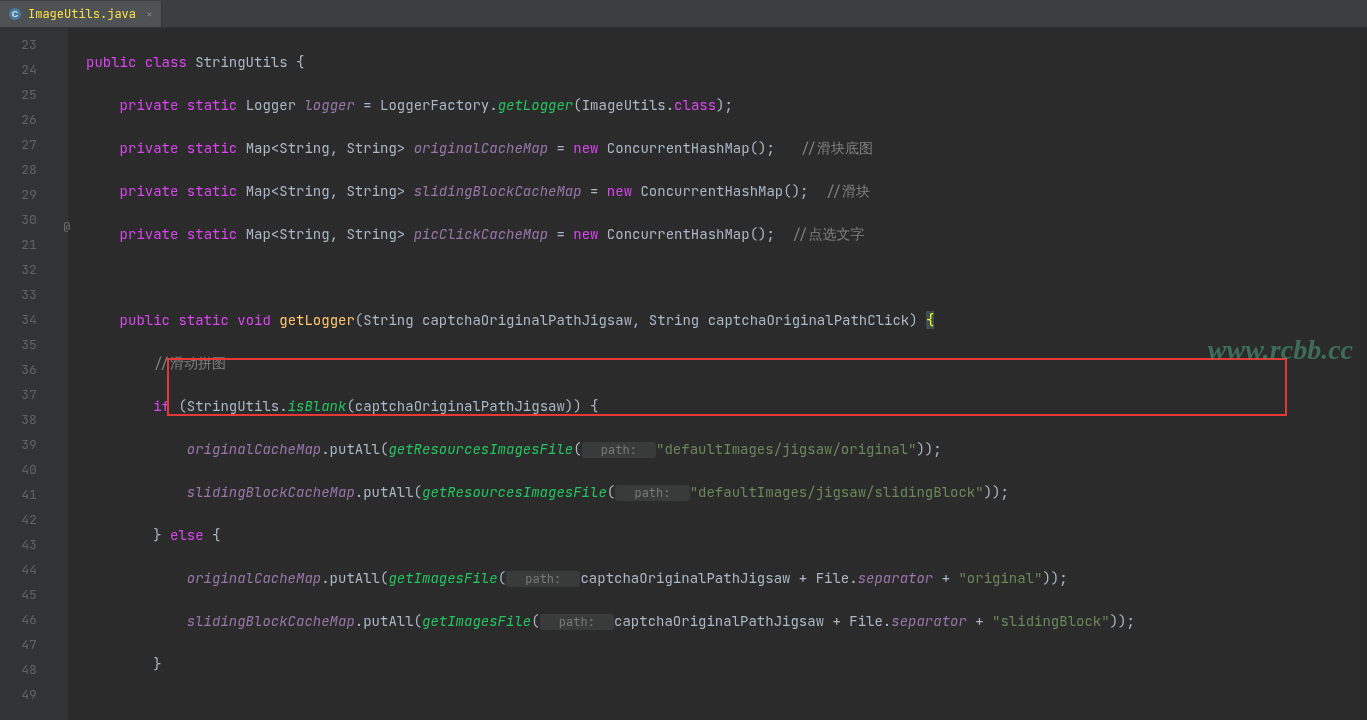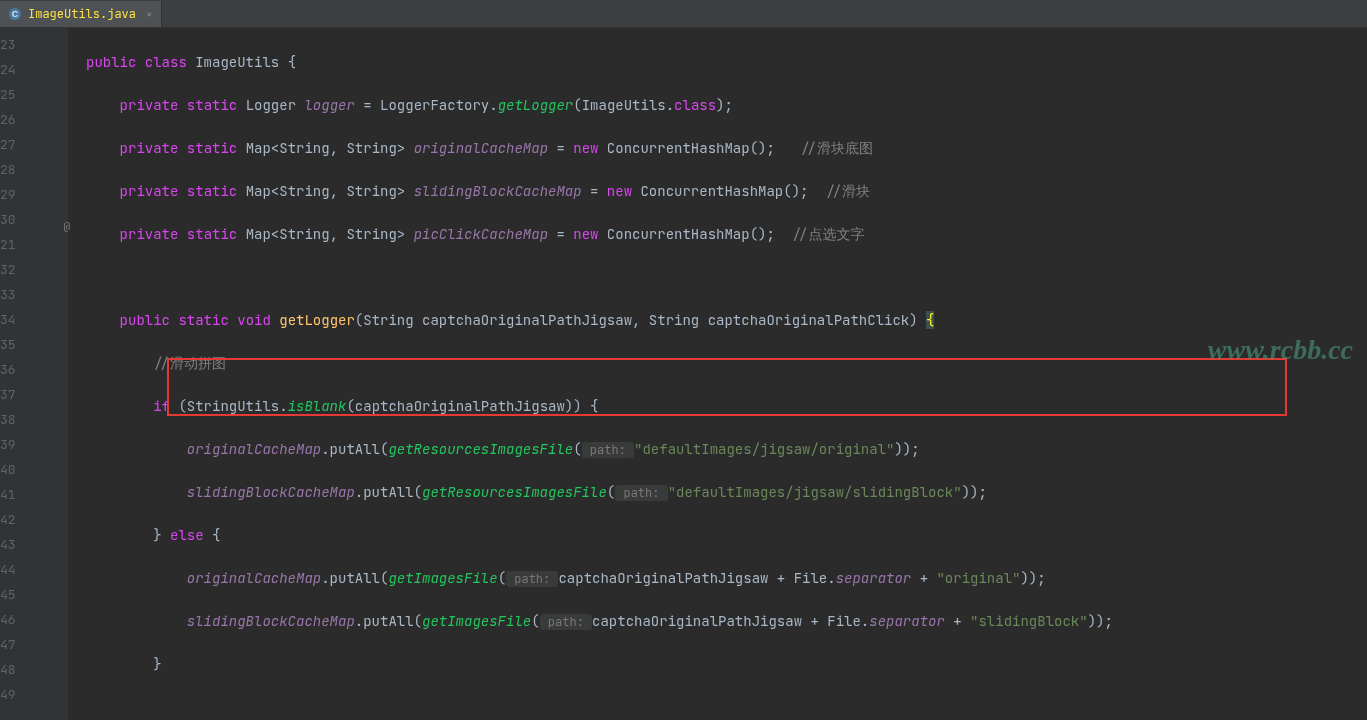--- a/index.html
+++ b/index.html
@@ -4,31 +4,31 @@
 <style>
 *{margin:0;padding:0;box-sizing:border-box}
 body{background:#2b2b2b;font-family:'JetBrains Mono','Consolas',monospace;font-size:14px;color:#a9b7c6;overflow:hidden;width:1367px;height:720px}
 .tab-bar{background:#3c3f41;height:28px;display:flex;align-items:center;border-bottom:1px solid #323232}
 .tab{background:#4e5254;height:26px;display:flex;align-items:center;padding:0 8px;gap:6px;border-right:1px solid #323232}
 .tab-icon{width:14px;height:14px;display:inline-flex;align-items:center;justify-content:center}
 .tab-label{color:#fde047;font-size:12px}
 .tab-close{color:#888;font-size:11px;margin-left:4px}
 .editor{display:flex;height:calc(100% - 28px)}
 .gutter{background:#313335;width:68px;display:flex;flex-direction:column;padding-top:4px;flex-shrink:0}
-.line-no{height:25px;line-height:25px;text-align:left;padding-right:10px;color:#606366;font-size:13px;position:relative}
+.line-no{height:25px;line-height:25px;text-align:center;padding-right:10px;color:#606366;font-size:13px;position:relative}
 .marker{position:absolute;right:-2px;top:7px;color:#787878;font-size:11px}
 .code{flex:1;padding:4px 0 0 18px;position:relative;white-space:pre}
 .line{height:25px;line-height:25px}
 .kw{color:#d946ef}
 .field{color:#9876aa;font-style:italic}
 .method{color:#22c55e;font-style:italic}
 .method-def{color:#ffc66d}
 .str{color:#6a8759}
 .comment{color:#808080}
-.param-hint{color:#787878;background:#393b3b;padding:0 1px;border-radius:3px;font-style:normal;font-size:12px}
+.param-hint{color:#787878;background:#393b3b;padding:0 12px;border-radius:3px;font-style:normal;font-size:12px}
 .highlight-box{position:absolute;border:2px solid #e53935;pointer-events:none}
 .watermark{position:absolute;right:14px;top:306px;color:#4a9a7a;font-size:28px;font-style:italic;font-weight:bold;opacity:.6;pointer-events:none;font-family:cursive}
 .brace-hl{background:#3b514d;color:#ffef28}
 .at-sign{color:#787878}
 </style>
 </head>
 <body>
 
 <div class="tab-bar">
   <div class="tab">
@@ -68,21 +68,21 @@
     <div class="line-no">43</div>
     <div class="line-no">44</div>
     <div class="line-no">45</div>
     <div class="line-no">46</div>
     <div class="line-no">47</div>
     <div class="line-no">48</div>
     <div class="line-no">49</div>
   </div>
 
   <div class="code">
-<div class="line"><span class="kw">public</span> <span class="kw">class</span> <span>ImageUtils</span> <span>{</span></div>
+<div class="line"><span class="kw">public</span> <span class="kw">class</span> <span>StringUtils</span> <span>{</span></div>
 <div class="line">    <span class="kw">private</span> <span class="kw">static</span> <span>Logger</span> <span class="field">logger</span><span> = LoggerFactory.</span><span class="method">getLogger</span><span>(ImageUtils.</span><span class="kw">class</span><span>);</span></div>
 <div class="line">    <span class="kw">private</span> <span class="kw">static</span> <span>Map&lt;String, String&gt;</span> <span class="field">originalCacheMap</span><span> = </span><span class="kw">new</span><span> ConcurrentHashMap();   </span><span class="comment">//滑块底图</span></div>
 <div class="line">    <span class="kw">private</span> <span class="kw">static</span> <span>Map&lt;String, String&gt;</span> <span class="field">slidingBlockCacheMap</span><span> = </span><span class="kw">new</span><span> ConcurrentHashMap();  </span><span class="comment">//滑块</span></div>
 <div class="line">    <span class="kw">private</span> <span class="kw">static</span> <span>Map&lt;String, String&gt;</span> <span class="field">picClickCacheMap</span><span> = </span><span class="kw">new</span><span> ConcurrentHashMap();  </span><span class="comment">//点选文字</span></div>
 <div class="line"></div>
 <div class="line">    <span class="kw">public</span> <span class="kw">static</span> <span class="kw">void</span> <span class="method-def">getLogger</span><span>(String captchaOriginalPathJigsaw, String captchaOriginalPathClick) </span><span class="brace-hl">{</span></div>
 <div class="line">        <span class="comment">//滑动拼图</span></div>
 <div class="line">        <span class="kw">if</span><span> (StringUtils.</span><span class="method">isBlank</span><span>(captchaOriginalPathJigsaw)) {</span></div>
 <div class="line">            <span class="field">originalCacheMap</span><span>.putAll(</span><span class="method">getResourcesImagesFile</span><span>(</span><span class="param-hint"> path: </span><span class="str">"defaultImages/jigsaw/original"</span><span>));</span></div>
 <div class="line">            <span class="field">slidingBlockCacheMap</span><span>.putAll(</span><span class="method">getResourcesImagesFile</span><span>(</span><span class="param-hint"> path: </span><span class="str">"defaultImages/jigsaw/slidingBlock"</span><span>));</span></div>

